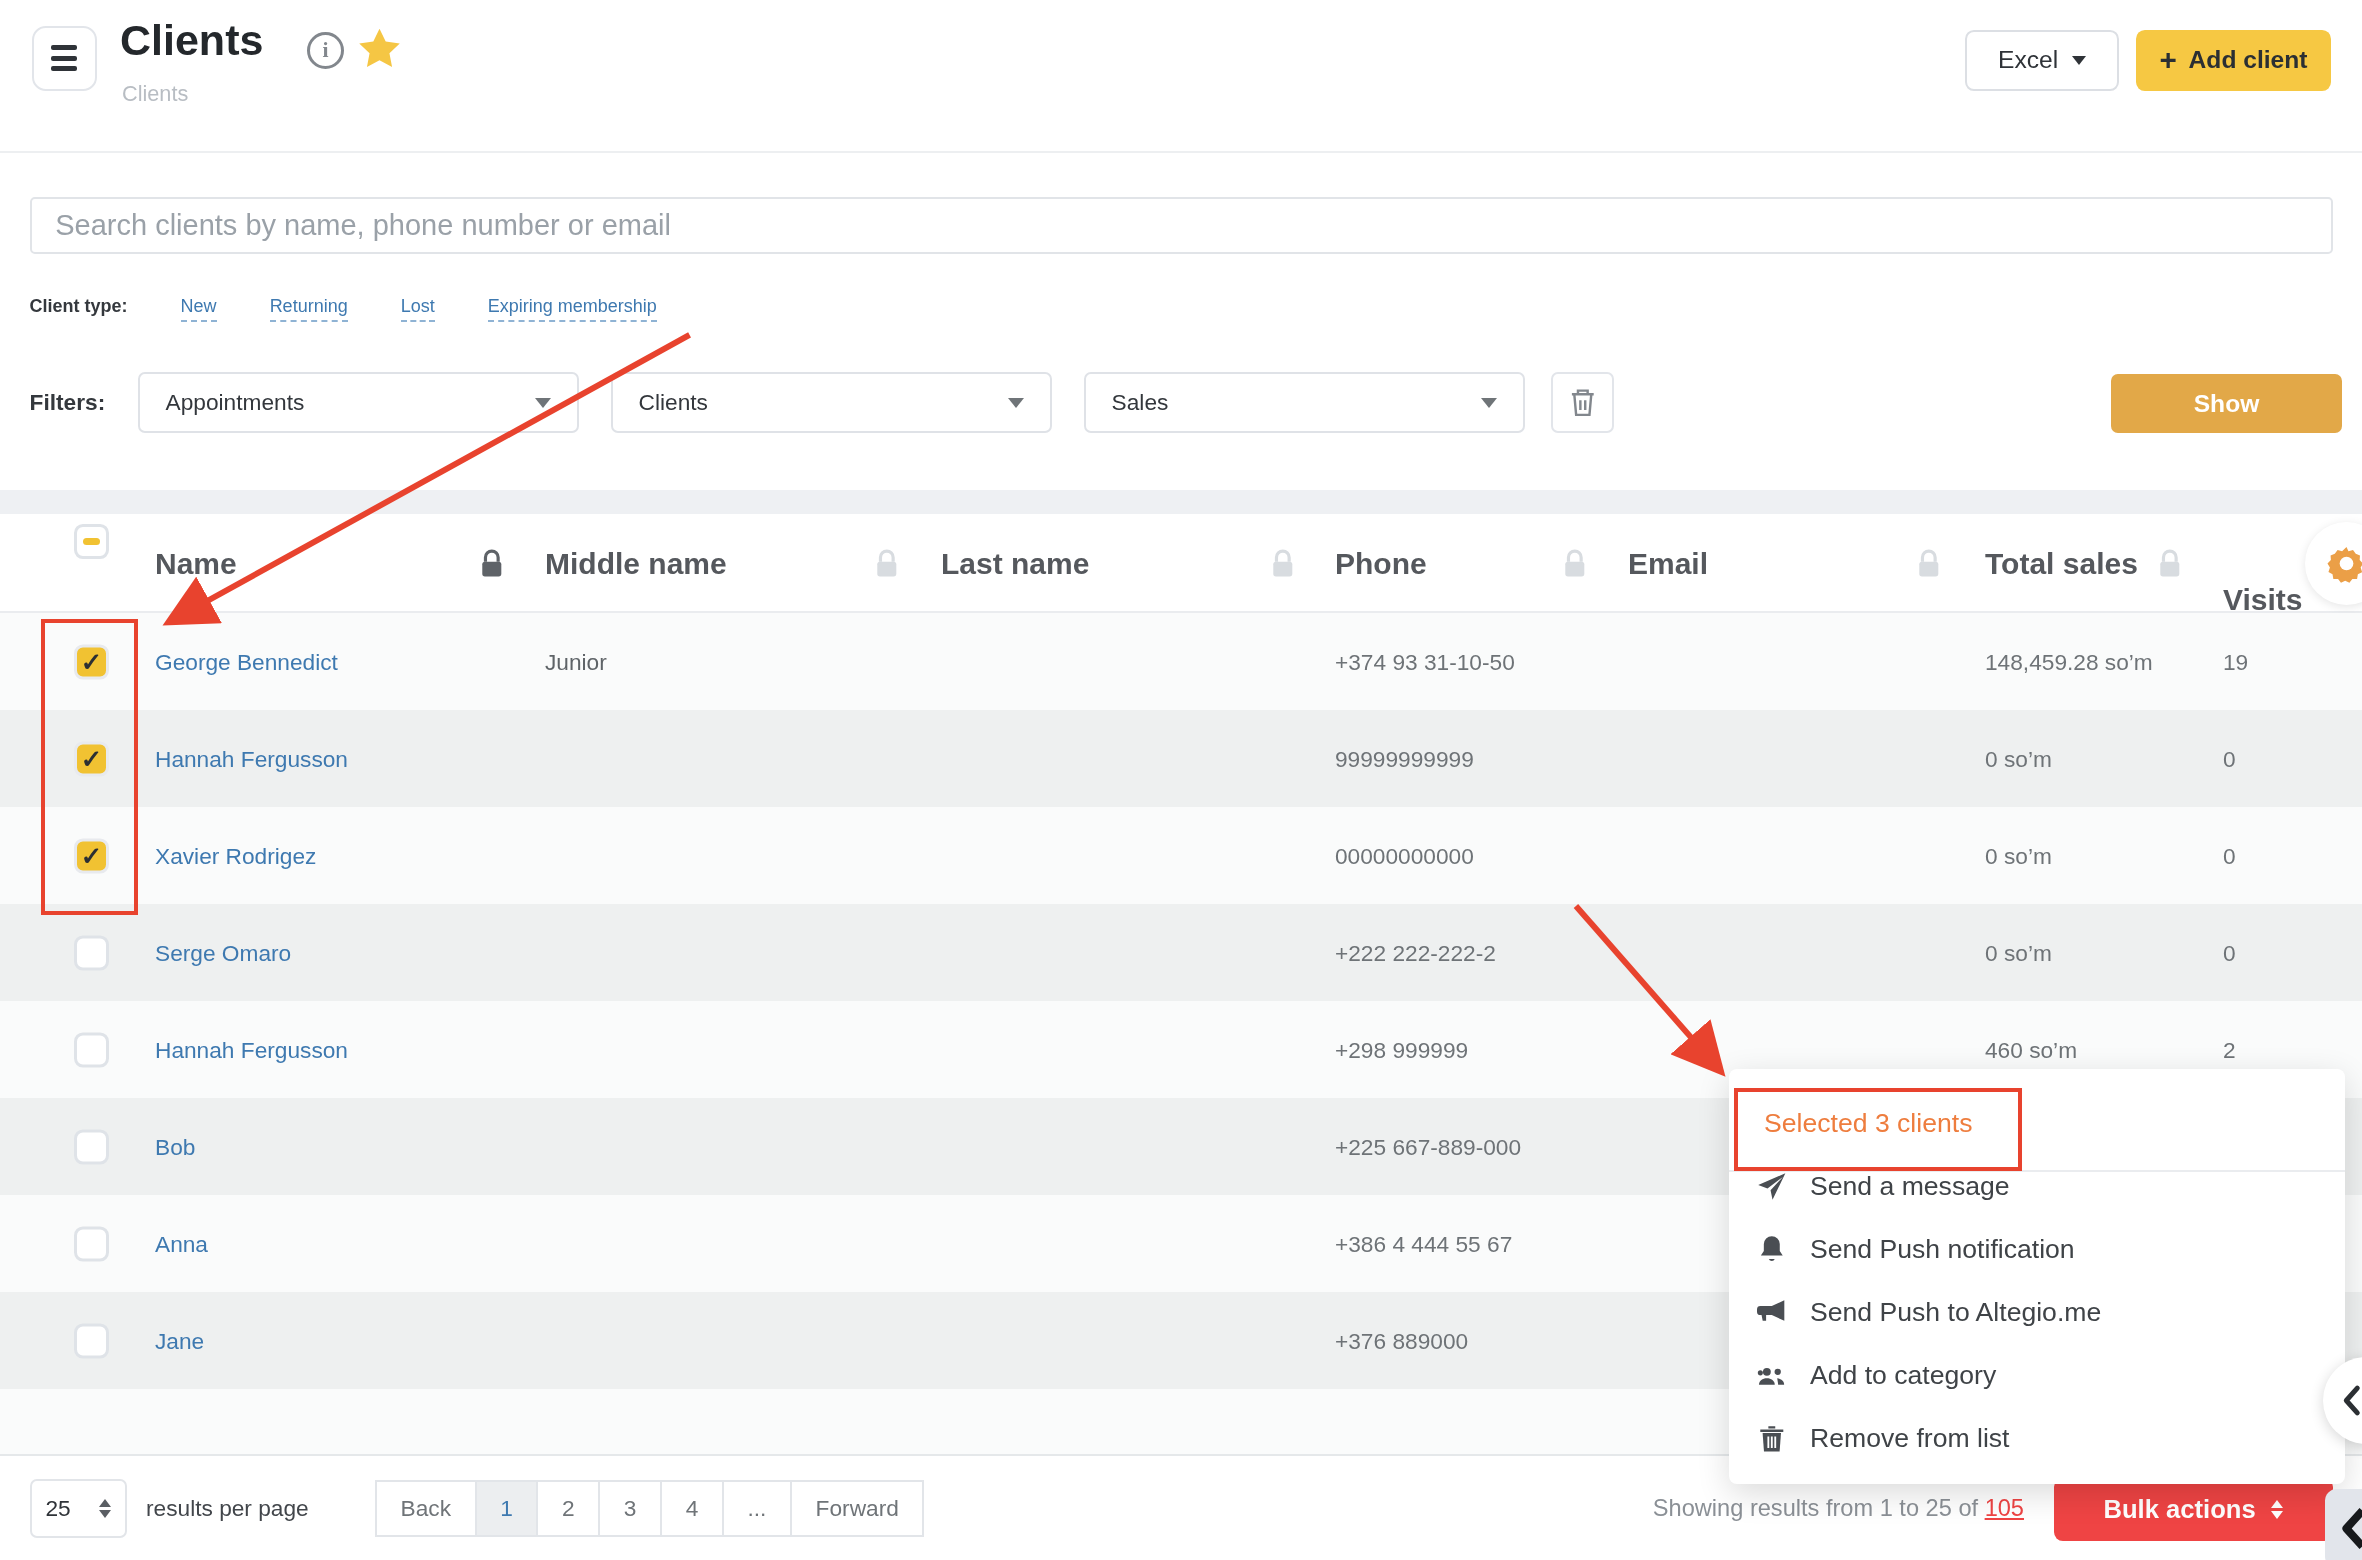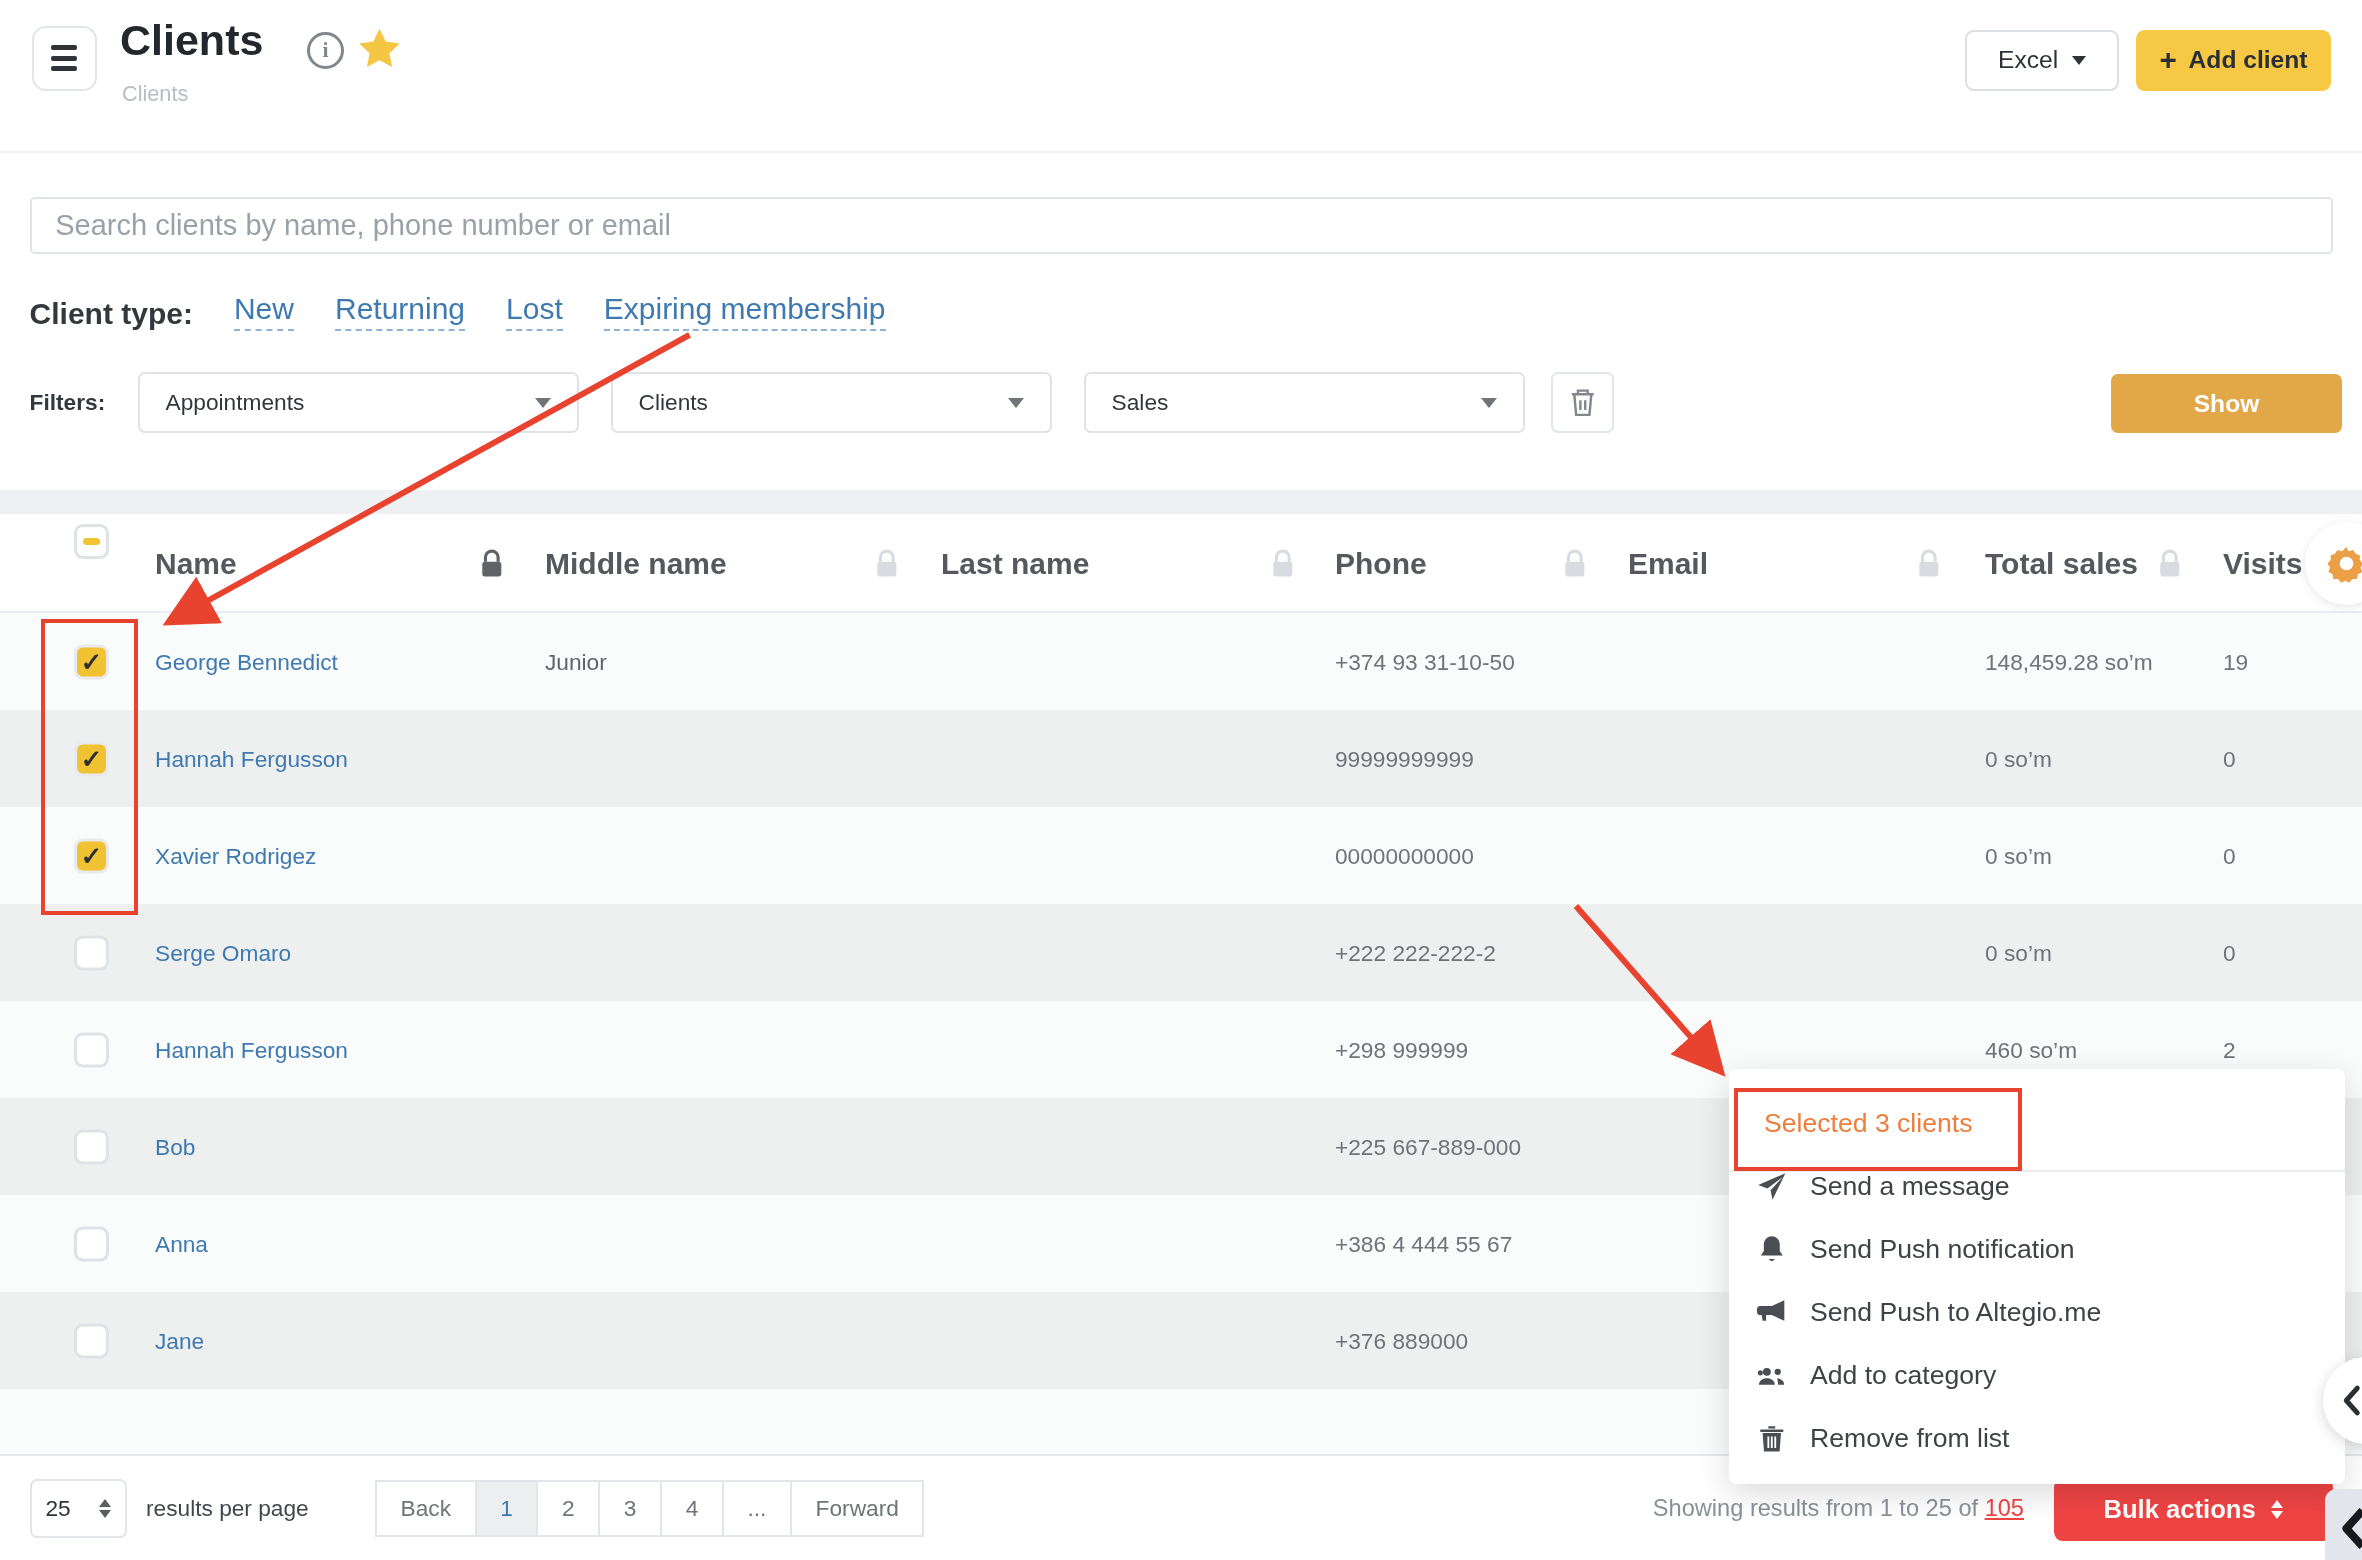--- a/index.html
+++ b/index.html
@@ -17,21 +17,21 @@
   .btn-excel { position:absolute; left:1965px; top:29.6px; width:154px; height:61px; background:#fff; border:2px solid #dcdfe4; border-radius:8.9px; display:flex; align-items:center; justify-content:center; gap:13.8px; font-size:24.6px; color:#2f3338; cursor:pointer; }
   .btn-excel .chev { width:0; height:0; border-left:7.9px solid transparent; border-right:7.9px solid transparent; border-top:9.9px solid #2f3338; }
   .btn-add { position:absolute; left:2136px; top:29.6px; width:195px; height:61px; background:#f6c843; border:none; border-radius:8.9px; display:flex; align-items:center; justify-content:center; gap:11.8px; font-size:24.6px; font-weight:bold; color:#2b2f33; cursor:pointer; }
   .btn-add .plus { font-size:29.6px; font-weight:bold; }
 
   
   .search-box { position:absolute; left:29.6px; top:197px; width:2303px; height:57px; border:2px solid #e1e4e8; border-radius:4.9px; background:#fff; font-size:29px; color:#3a3f44; padding:0 23.6px; outline:none; font-family:"Liberation Sans", sans-serif; }
   .search-box::placeholder { color:#9aa1a8; }
 
   
-  .ctype { position:absolute; left:29.6px; top:296px; height:35px; display:flex; align-items:flex-end; gap:41px; font-size:30px; }
+  .ctype { position:absolute; left:29.6px; top:296px; height:35px; display:flex; align-items:flex-start; gap:53px; font-size:18px; }
   .ctype .lbl { font-weight:bold; color:#34383d; }
   .ctype a { color:#3e79b0; text-decoration:none; border-bottom:2px dashed #8fb3d4; padding-bottom:3px; cursor:pointer; }
 
   
   .filters-lbl { position:absolute; left:29.6px; top:389px; font-size:22.7px; font-weight:bold; color:#34383d; }
   .dd { position:absolute; top:372px; height:61px; background:#fff; border:2px solid #dfe2e7; border-radius:6.9px; display:flex; align-items:center; justify-content:space-between; padding:0 25.6px; font-size:22.7px; color:#33373c; width:441px; cursor:pointer; }
   .dd .tri { width:0; height:0; border-left:8.9px solid transparent; border-right:8.9px solid transparent; border-top:10.8px solid #6f7478; }
   .btn-trash { position:absolute; left:1551px; top:372px; width:63px; height:61px; border:2px solid #e2e5ea; border-radius:6.9px; background:#fff; display:flex; align-items:center; justify-content:center; cursor:pointer; }
   .btn-show { position:absolute; left:2111px; top:374px; width:231px; height:59px; background:#e2a848; border:none; border-radius:6.9px; color:#fff; font-size:24.6px; font-weight:bold; cursor:pointer; }
 
@@ -151,21 +151,21 @@
 
 <div class="sep-strip"></div>
 
 <div class="thead">
   <div class="th" style="left:155px;">Name</div>
   <div class="th" style="left:545px;">Middle name</div>
   <div class="th" style="left:941px;">Last name</div>
   <div class="th" style="left:1335px;">Phone</div>
   <div class="th" style="left:1628px;">Email</div>
   <div class="th" style="left:1985px;">Total sales</div>
-  <div class="th" style="left:2223px;">Visits</div>
+  <div class="th" style="left:2223px;margin-top:36px;">Visits</div>
   <svg class="lock" style="left:479px;" viewBox="0 0 24 28" fill="#5f6368">
       <path d="M6 12V8a6 6 0 0 1 12 0v4" fill="none" stroke="#5f6368" stroke-width="3"></path>
       <rect x="3" y="12" width="18" height="14" rx="2.5"></rect>
     </svg>
   <svg class="lock" style="left:874px;" viewBox="0 0 24 28" fill="#d8dce0">
       <path d="M6 12V8a6 6 0 0 1 12 0v4" fill="none" stroke="#d8dce0" stroke-width="3"></path>
       <rect x="3" y="12" width="18" height="14" rx="2.5"></rect>
     </svg>
   <svg class="lock" style="left:1270px;" viewBox="0 0 24 28" fill="#d8dce0">
       <path d="M6 12V8a6 6 0 0 1 12 0v4" fill="none" stroke="#d8dce0" stroke-width="3"></path>

